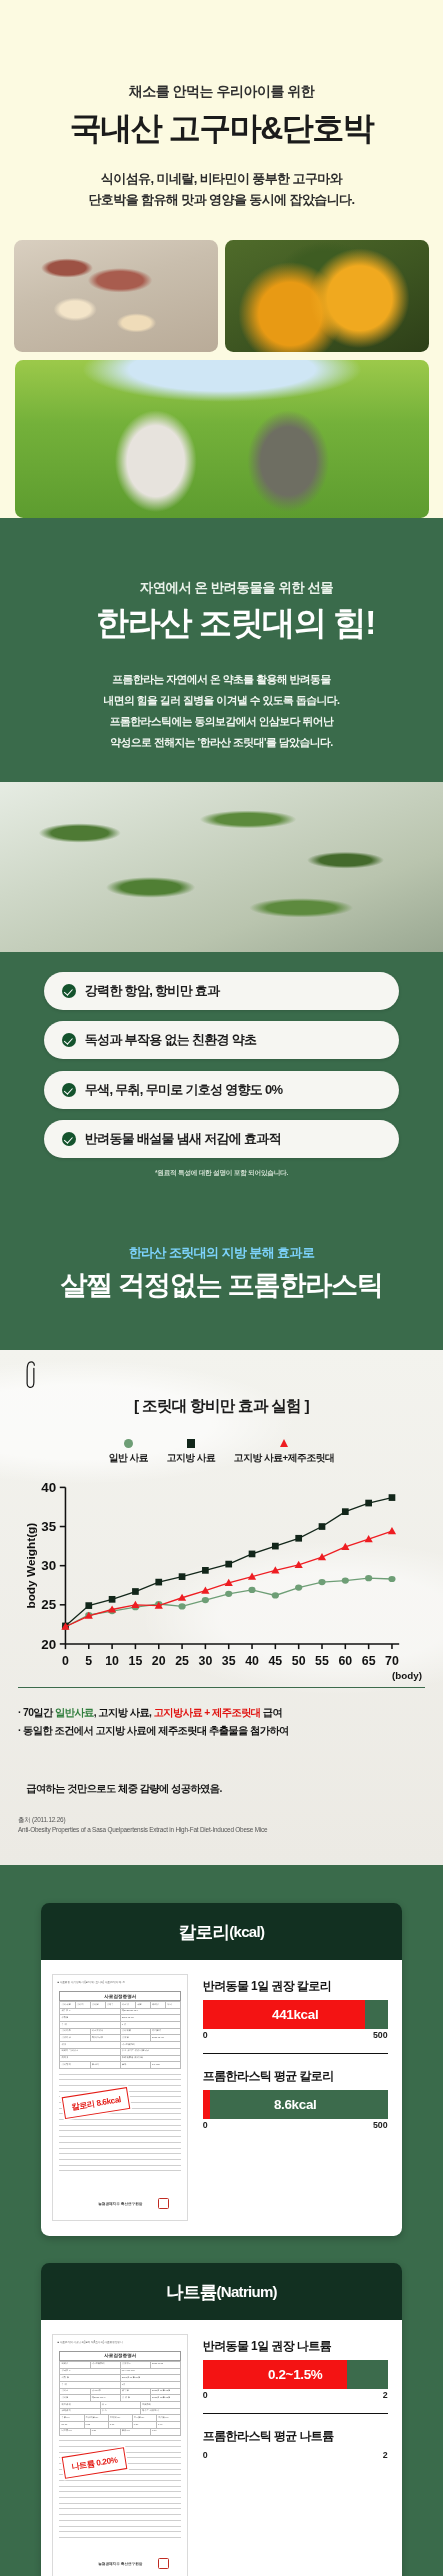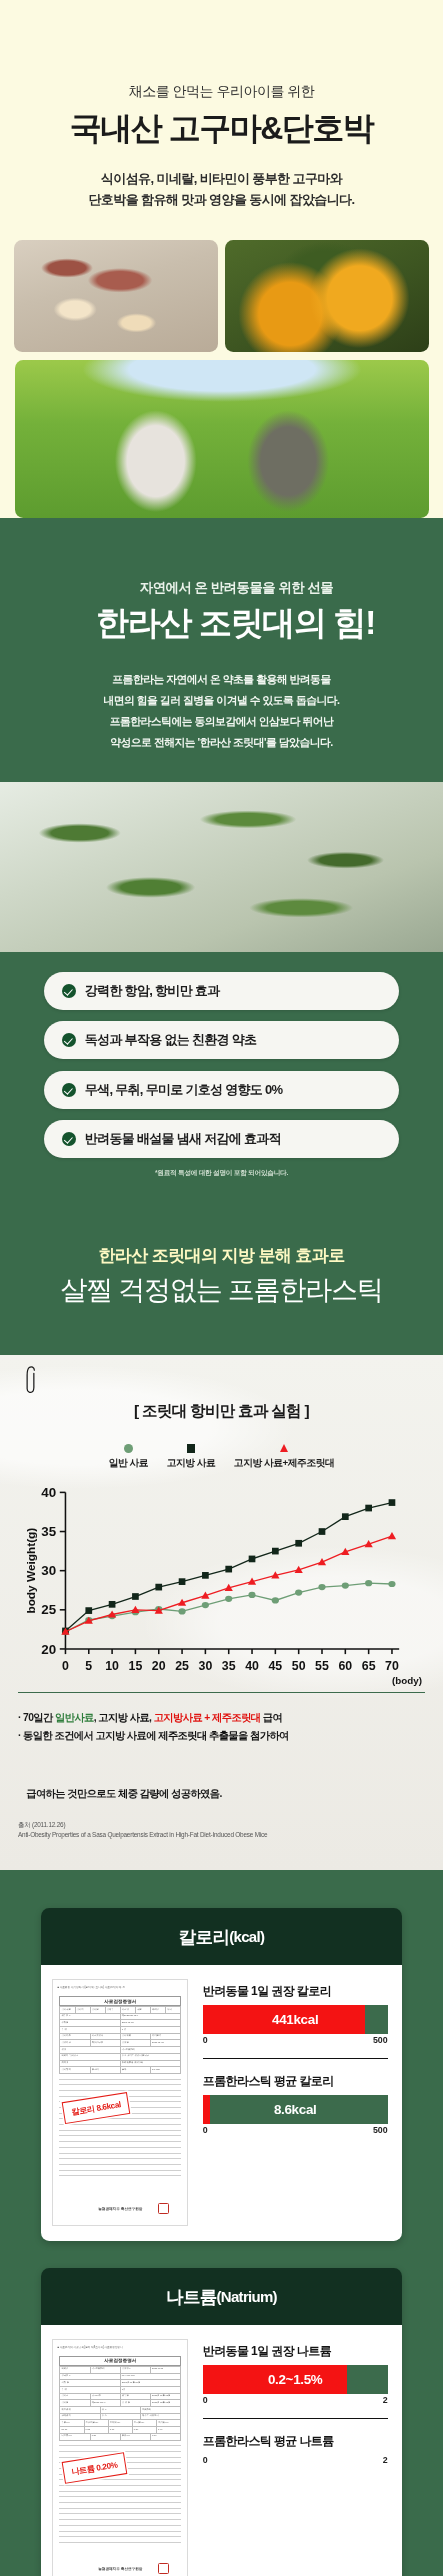--- a/index.html
+++ b/index.html
@@ -9,21 +9,21 @@
     font-family:"Liberation Sans","DejaVu Sans",sans-serif;
     width:443px; height:3509px; overflow:hidden;
     background:#fdfbe6; color:#222;
     -webkit-font-smoothing:antialiased;
   }
   .page { width:443px; height:3509px; position:relative; }
 
   
   .sec-hero { background:#fcfae1; padding:82px 0 0; text-align:center; }
   .hero-eyebrow {
-    font-size:14px; font-weight:400; color:#2f2f2f; letter-spacing:-0.5px;
+    font-size:14px; font-weight:700; color:#2f2f2f; letter-spacing:-0.5px;
     line-height:1.3;
   }
   .hero-title {
     font-size:32px; font-weight:800; color:#1b1b1b; letter-spacing:-1.5px;
     margin-top:11.3px; line-height:1.1;
   }
   .hero-sub {
     font-size:13px; font-weight:700; color:#2c2c2c; letter-spacing:-0.6px;
     margin-top:21.6px; line-height:1.62;
   }
@@ -105,24 +105,24 @@
     font-size:13px; font-weight:700; color:#1c1c1c; letter-spacing:-0.7px;
   }
   .green-footnote {
     text-align:center; font-size:6.7px; font-weight:600; color:#cfded0;
     letter-spacing:-0.3px; margin-top:9.3px;
   }
 
   
   .fat-head { padding:66px 0 0; text-align:center; }
   .fat-eyebrow {
-    font-size:17px; font-weight:600; letter-spacing:-0.6px; color:#fef9c3;
+    font-size:13px; font-weight:600; letter-spacing:-0.6px; color:#7dd3fc;
   }
   .fat-title {
-    font-size:27px; font-weight:400; letter-spacing:-1.2px; color:#fff;
+    font-size:27px; font-weight:700; letter-spacing:-1.2px; color:#fff;
     margin-top:8.2px; line-height:1.15;
   }
   .green-pad-bottom { height:49px; }
 
   
   .sec-chart {
     background:#f1f1ec; position:relative; padding:0 0 30px;
     background-image:
       radial-gradient(ellipse 216px 62px at 18% 14%, rgba(255,255,255,.65) 0 60%, rgba(255,255,255,0) 100%),
       radial-gradient(ellipse 196px 77px at 76% 52%, rgba(255,255,255,.5) 0 60%, rgba(255,255,255,0) 100%),

